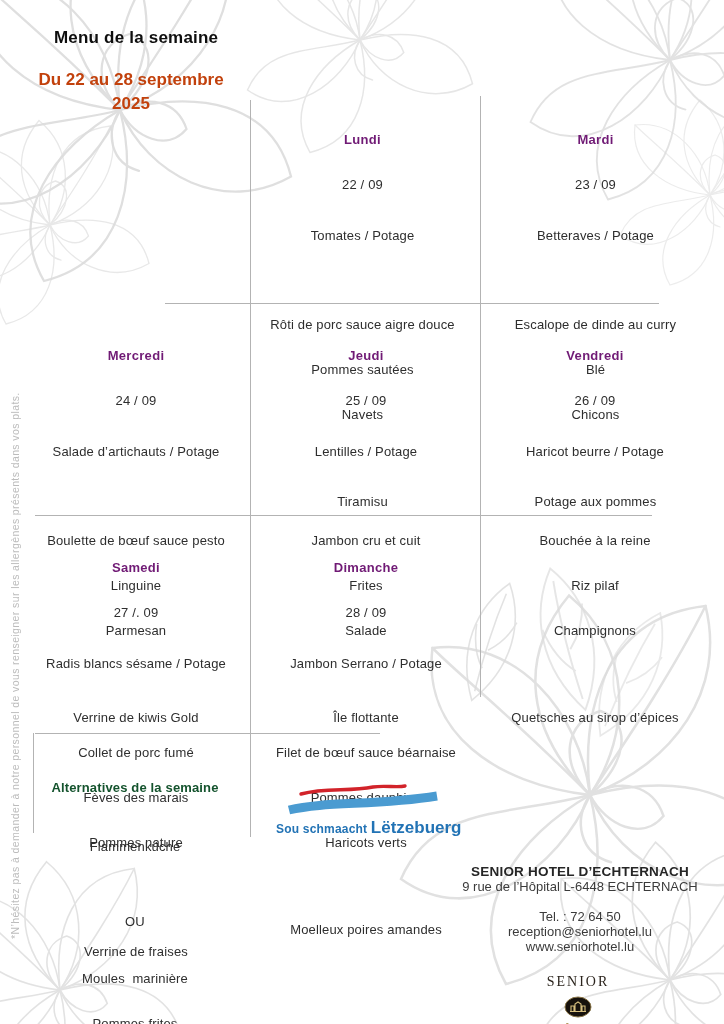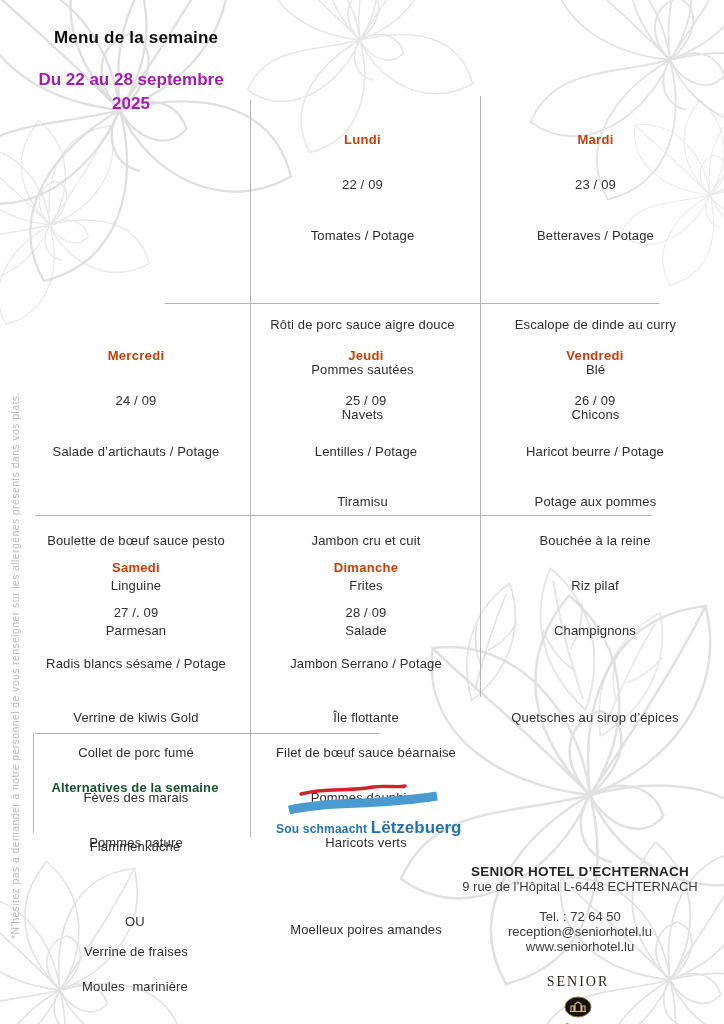--- a/index.html
+++ b/index.html
@@ -9,33 +9,33 @@
     font-family:"Liberation Sans","DejaVu Sans",sans-serif; color:#2b2b2b;
   }
   .flowers { position:absolute; left:0; top:0; z-index:0; color:#dcdcdc; }
   .content { position:absolute; inset:0; z-index:1; }
 
   .line { position:absolute; background:#b3b3b3; }
   .line.h { height:1px; }
   .line.v { width:1px; }
 
   .page-title { position:absolute; left:54px; top:28px; font-size:17px; font-weight:bold; color:#0e0e0e; letter-spacing:.2px; }
-  .date-range { position:absolute; left:31px; top:68px; width:200px; text-align:center; font-size:17px; font-weight:bold; color:#a21caf; line-height:24px; }
+  .date-range { position:absolute; left:31px; top:68px; width:200px; text-align:center; font-size:17px; font-weight:bold; color:#c2410c; line-height:24px; }
 
   .cell { position:absolute; text-align:center; font-size:13px; line-height:15px; color:#2e2e2e; letter-spacing:.15px; white-space:pre-wrap; }
-  .day-name { font-weight:bold; color:#c2410c; letter-spacing:.3px; }
+  .day-name { font-weight:bold; color:#701a75; letter-spacing:.3px; }
   .starter { margin-top:6px; }
   .mains { margin-top:14px; }
   .dessert { margin-top:12px; }
   .dessert.extra { margin-top:34px; }
 
   .alt-title { font-weight:bold; color:#14532d; }
   .alt-item-0 { margin-top:14px; }
   .alt-item-1 { margin-top:30px; }
-  .alt-item-2 { margin-top:20px; }
+  .alt-item-2 { margin-top:12px; }
 
   .allergen-note {
     position:absolute; left:9px; top:352px; height:628px;
     writing-mode:vertical-rl; transform:rotate(180deg);
     font-size:10.5px; letter-spacing:.4px; color:#bcbcbc; text-align:center;
   }
 
   .sou-logo { position:absolute; left:276px; top:783px; width:178px; text-align:center; }
   .sou-logo svg { display:block; margin:0 auto 1px auto; }
   .sou-text { color:#2273b5; font-weight:bold; font-size:12px; letter-spacing:.2px; white-space:nowrap; }

